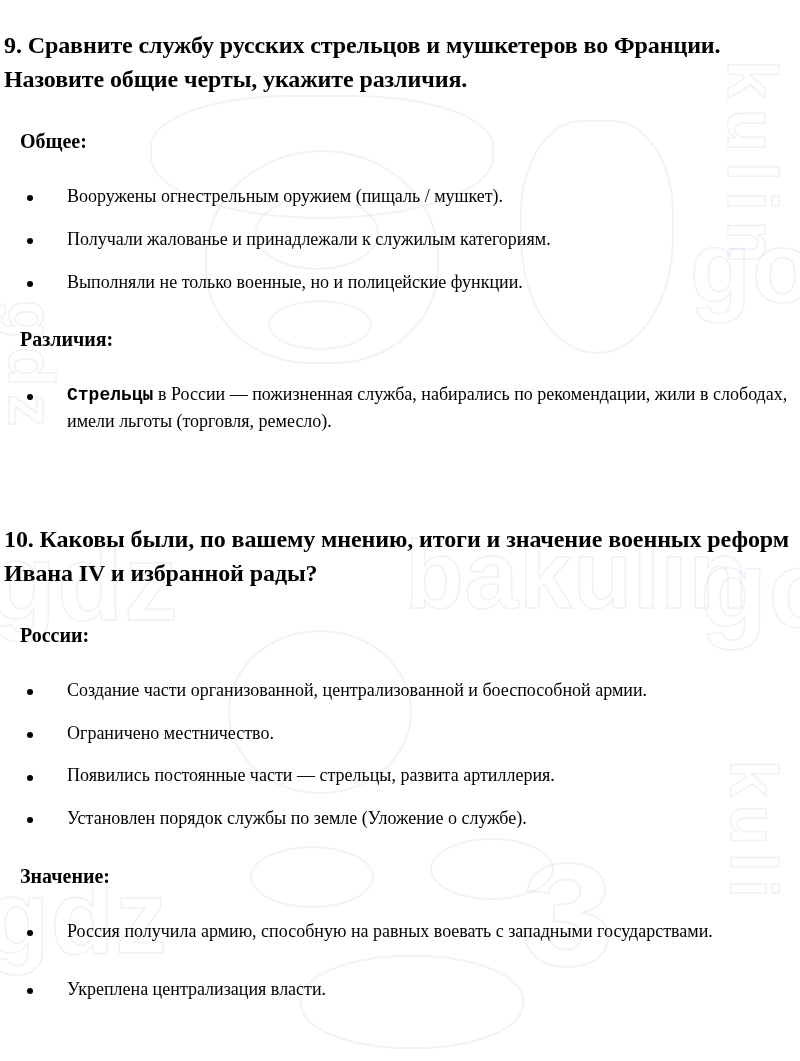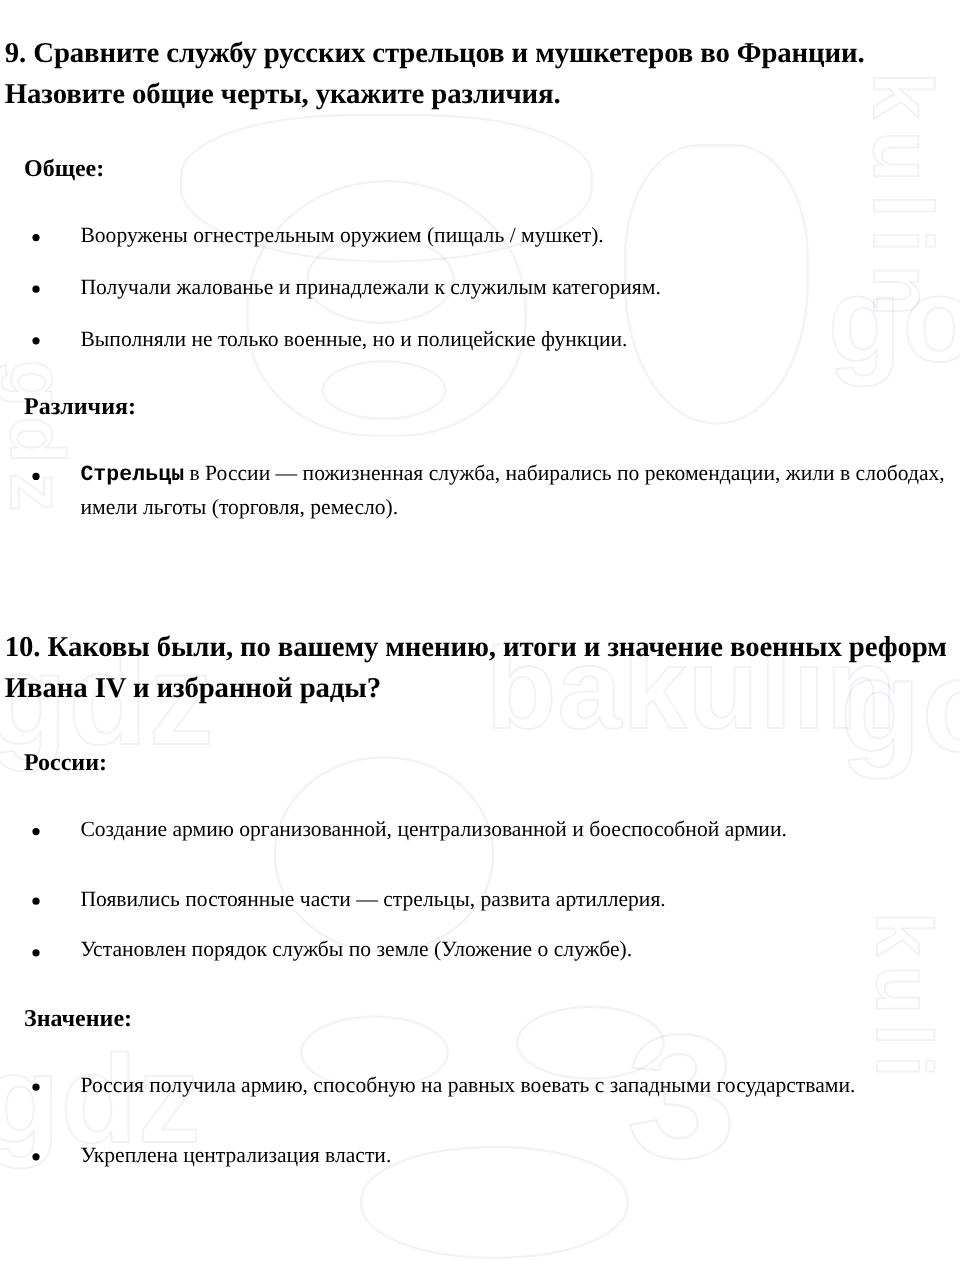--- a/index.html
+++ b/index.html
@@ -185,22 +185,23 @@
         <li class="gap-between-items"></li>
       </ul>
     </section>
     <div class="gap-section"></div>
     <section id="question-10">
       <p class="q-heading">10. Каковы были, по вашему мнению, итоги и значение военных реформ Ивана IV и избранной рады?</p>
       <div class="gap-head-to-sub"></div>
       <p class="sub-heading">России:</p>
       <div class="gap-sub-to-list"></div>
       <ul class="bullet-list">
-        <li class="bullet-item"><span>Создание армию организованной, централизованной и боеспособной армии.</span></li>
-        <li class="gap-between-items"></li>
+        <li class="bullet-item"><span>Создание части организованной, централизованной и боеспособной армии.</span></li>
+        <li class="gap-between-items"></li>
+        <li class="bullet-item"><span>Ограничено местничество.</span></li>
         <li class="gap-between-items"></li>
         <li class="bullet-item"><span>Появились постоянные части — стрельцы, развита артиллерия.</span></li>
         <li class="gap-between-items"></li>
         <li class="bullet-item"><span>Установлен порядок службы по земле (Уложение о службе).</span></li>
       </ul>
       <div class="gap-list-to-sub"></div>
       <p class="sub-heading">Значение:</p>
       <div class="gap-sub-to-list"></div>
       <ul class="bullet-list">
         <li class="bullet-item"><span>Россия получила армию, способную на равных воевать с западными государствами.</span></li>

